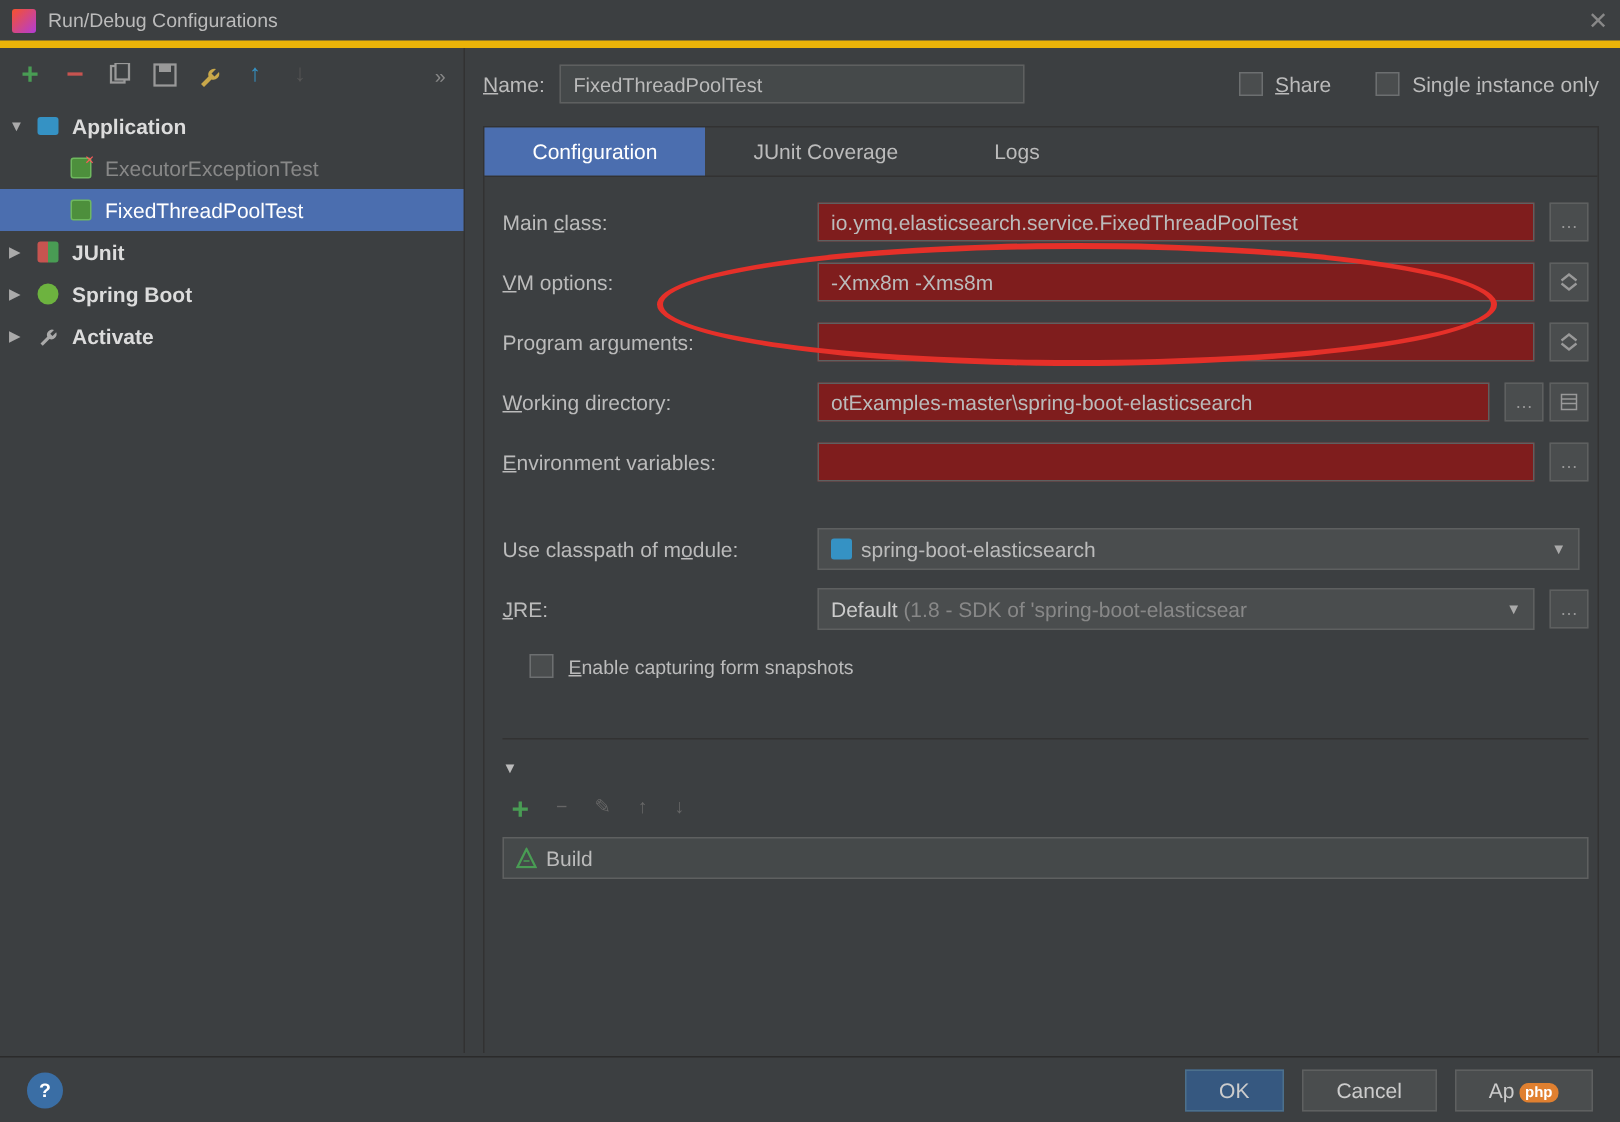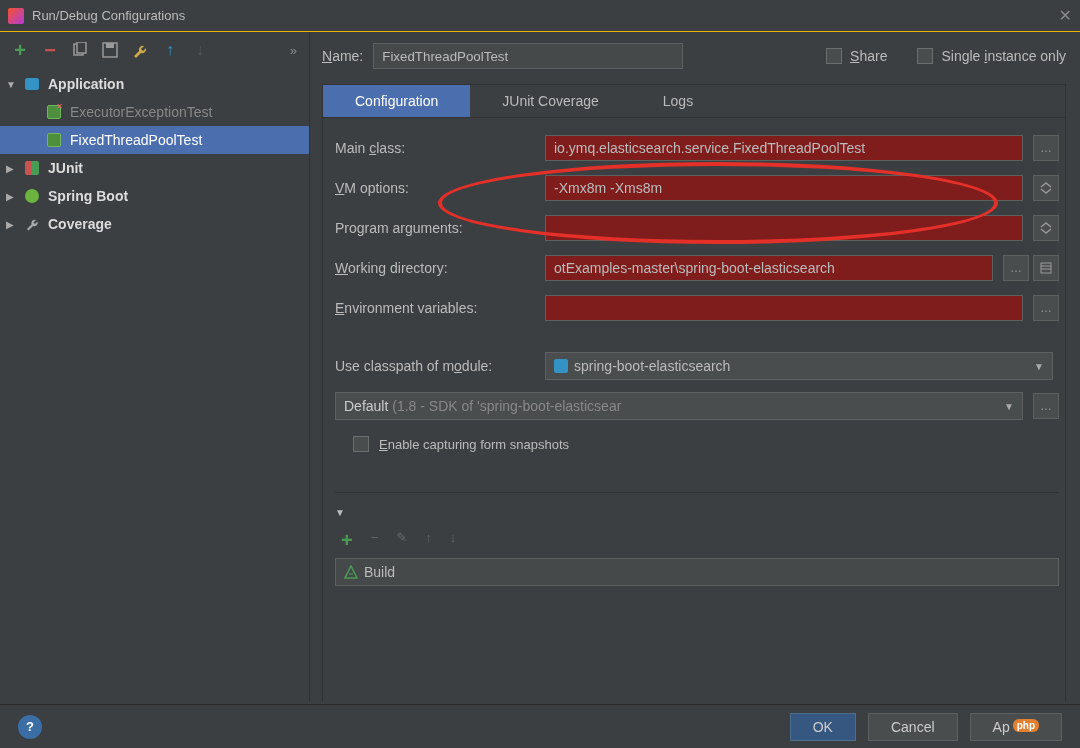--- a/index.html
+++ b/index.html
@@ -1,19 +1,19 @@
 <!DOCTYPE html>
 <html><head>
 <meta charset="utf-8">
 <style>
   * { box-sizing: border-box; margin: 0; padding: 0; font-family: "Segoe UI", Arial, sans-serif; }
   body { background: #3c3f41; color: #bbbbbb; font-size: 13px; width: 1080px; height: 748px; overflow: hidden; position: relative; }
 
   
-  .titlebar { height: 32px; display: flex; align-items: center; padding: 0 8px; background: #3c3f41; border-bottom: 1px solid #eab308; }
+  .titlebar { height: 32px; display: flex; align-items: center; padding: 0 8px; background: #3c3f41; border-bottom: 5px solid #eab308; }
   .titlebar .app-icon { width: 16px; height: 16px; background: linear-gradient(135deg,#f6522d,#b33cd6); margin-right: 8px; border-radius: 2px; }
   .titlebar .title { color: #bbbbbb; font-size: 13px; }
   .titlebar .close { margin-left: auto; color: #888; font-size: 16px; cursor: pointer; }
 
   .main { display: flex; height: 670px; }
 
   
   .sidebar { width: 310px; border-right: 1px solid #323232; display: flex; flex-direction: column; }
   .sidebar-toolbar { height: 36px; display: flex; align-items: center; gap: 14px; padding: 0 12px; }
   .sidebar-toolbar .ico { width: 16px; height: 16px; display: inline-flex; align-items: center; justify-content: center; cursor: pointer; }
@@ -75,21 +75,21 @@
   .build-ico { width: 14px; height: 14px; }
 
   .options-row { display: flex; gap: 30px; padding: 14px 0 0 18px; font-size: 14px; }
 
   
   .footer { position: absolute; left: 0; right: 0; bottom: 0; height: 44px; display: flex; align-items: center; padding: 0 18px; gap: 12px; border-top: 1px solid #2b2b2b; }
   .help { width: 24px; height: 24px; border-radius: 50%; background: #3a6ea5; color: #fff; display: flex; align-items: center; justify-content: center; font-weight: bold; cursor: pointer; }
   .footer .spacer { flex: 1; }
   .btn { height: 28px; padding: 0 22px; background: #4a4d4e; border: 1px solid #5e6060; color: #ccc; cursor: pointer; font-size: 14px; }
   .btn.primary { background: #365880; border: 1px solid #4c708c; }
-  .apply-php { display: inline-flex; align-items: flex-start; gap: 3px; }
+  .apply-php { display: inline-flex; align-items: flex-end; gap: 3px; }
   .php-badge { background: #e08030; color: #fff; font-size: 10px; padding: 1px 4px; border-radius: 6px; font-weight: bold; }
 
   
   .ellipse { position: absolute; border: 4px solid #e53029; border-radius: 50%; pointer-events: none; }
 </style>
 </head>
 <body>
 
 <div class="titlebar">
   <span class="app-icon"></span>
@@ -159,21 +159,21 @@
           </span>
         <span class="label">Spring Boot</span>
       </div>
       <div class="tree-node bold">
         <span class="expander">▶</span>
         <span class="node-ico ni-wrench">
             <svg width="14" height="14">
               <path d="M11 3a3.5 3.5 0 0 0-4.5 4.5L2 12l1.5 1.5 4.5-4.5A3.5 3.5 0 0 0 12.5 4.5L10 7 8.5 5.5 11 3z" fill="#aaa"></path>
             </svg>
           </span>
-        <span class="label">Coverage</span>
+        <span class="label">Activate</span>
       </div>
     </div>
   </div>
 
   <div class="content">
     <div class="name-row">
       <span class="lbl"><span class="underline">N</span><span>ame:</span></span>
       <input class="name-input" value="FixedThreadPoolTest" style="">
       <div class="share-group">
         <span class="chk"></span>
@@ -235,20 +235,21 @@
         <div class="gap"></div>
         <div class="row">
           <span class="flabel">Use classpath of m<span class="underline">o</span>dule:</span>
           <div class="dropdown">
             <span class="mod-ico"></span>
             <span>spring-boot-elasticsearch</span>
             <span class="dd-arrow">▼</span>
           </div>
         </div>
         <div class="row">
+          <span class="flabel"><span class="underline">J</span>RE:</span>
           <div class="dropdown">
             <span><span style="color:#ccc;">Default</span> <span style="color:#888;" title="Default (1.8 - SDK of 'spring-boot-elasticsear">(1.8 - SDK of 'spring-boot-elasticsear</span></span>
             <span class="dd-arrow">▼</span>
           </div>
           <span class="aux-btn">…</span>
         </div>
 
         <div class="enable-row">
           <span class="chk"></span>
           <span><span class="underline">E</span>nable capturing form snapshots</span>

